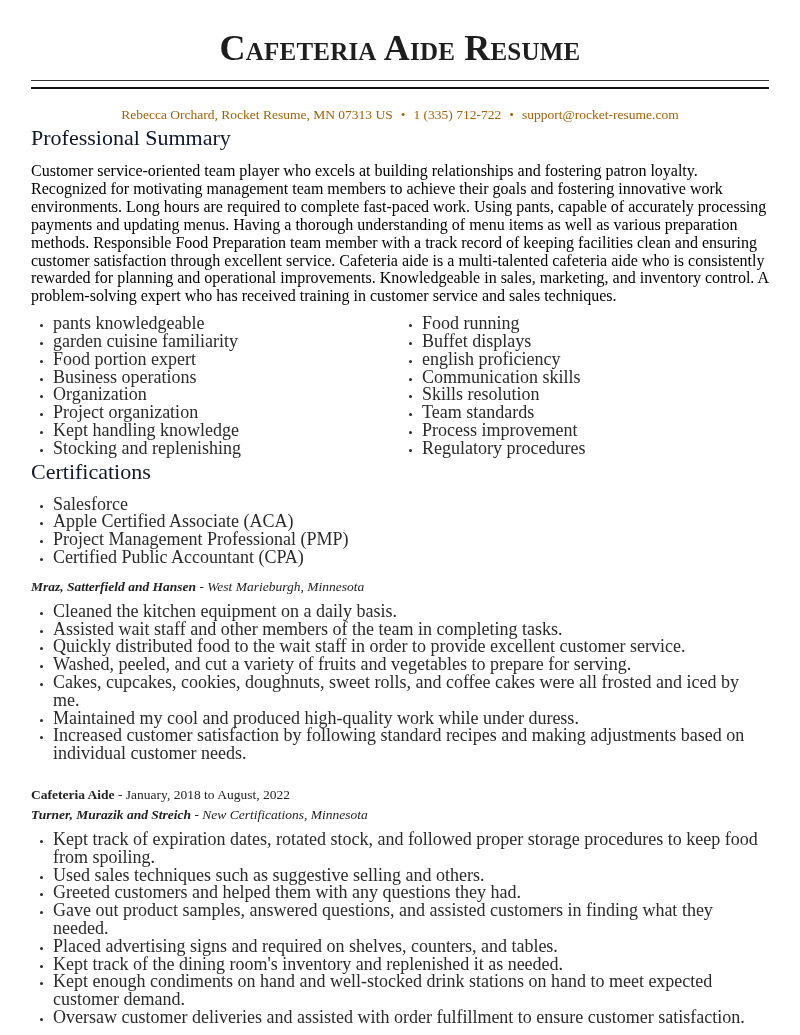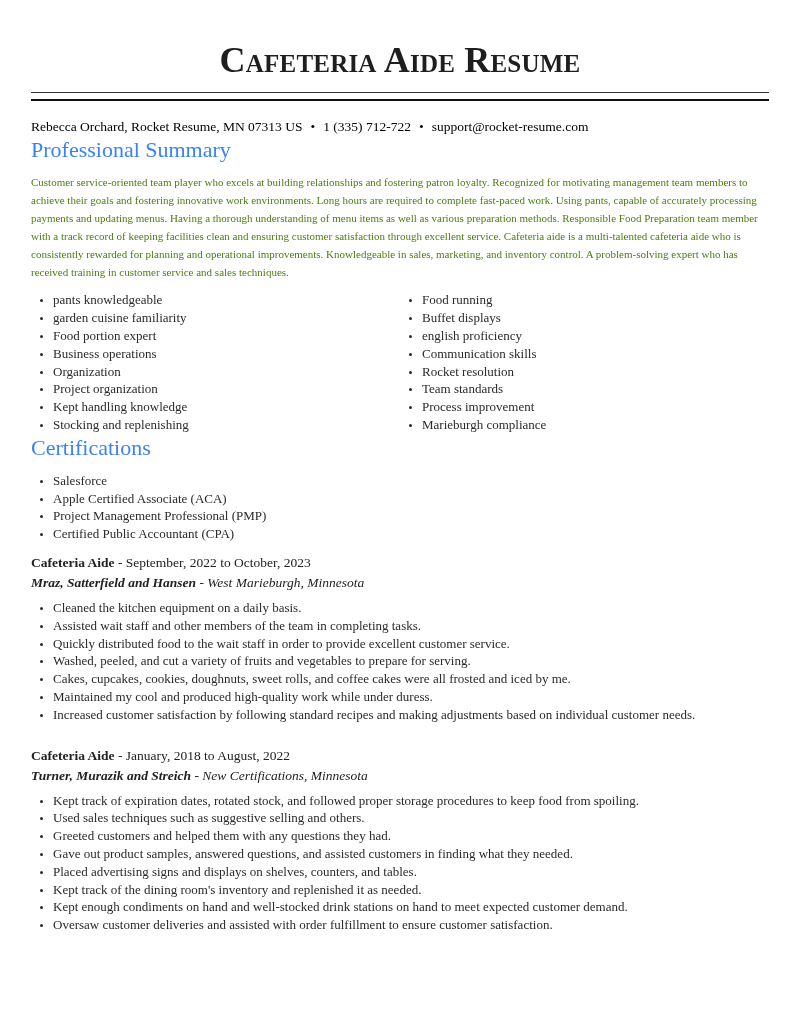--- a/index.html
+++ b/index.html
@@ -18,68 +18,68 @@
       position: relative;
       padding: 0 31px;
     }
     .title {
       text-align: center;
       font-size: 36px;
       font-weight: bold;
       font-variant: small-caps;
       letter-spacing: 0.2px;
       margin: 0;
-      padding-top: 38px;
+      padding-top: 26px;
       line-height: 44px;
       color: #1e1e1e;
     }
     .rule {
       margin-top: 10px;
       height: 6px;
       border-top: 1.5px solid #333;
       border-bottom: 2.5px solid #111;
     }
     .contact {
-      text-align: left;
+      text-align: center;
       font-size: 13.5px;
       margin-top: 17px;
       line-height: 18px;
-      color: #000000;
+      color: #a16207;
     }
     .contact .sep {
       display: inline-block;
       margin: 0 8px;
     }
     h2.section-heading {
       font-size: 22px;
       font-weight: normal;
       margin: 0;
       line-height: 28px;
-      color: #3b82f6;
+      color: #0f172a;
     }
     .summary-heading { margin-top: 18px; }
     .summary {
-      font-size: 11px;
+      font-size: 16px;
       line-height: 17.9px;
       margin: 10px 0 0 0;
-      color: #4d7c0f;
+      color: #000000;
     }
     .skills-heading { margin-top: 13px; }
     .skills-grid {
       display: flex;
       margin-top: 10px;
     }
     .skills-grid ul {
       width: 364px;
     }
     ul.bullets {
       margin: 0;
       padding-left: 22px;
       list-style: disc;
-      font-size: 13px;
+      font-size: 18px;
       line-height: 17.8px;
       color: #2a2a2a;
     }
     ul.bullets li::marker { font-size: 10px; }
     .cert-heading { margin-top: 12px; }
     .cert-list { margin-top: 10px !important; }
     .work-heading { margin-top: 12px; }
     .job {
       margin-top: 10px;
     }
@@ -123,40 +123,37 @@
       <li>Organization</li>
       <li>Project organization</li>
       <li>Kept handling knowledge</li>
       <li>Stocking and replenishing</li>
     </ul>
     <ul class="bullets">
       <li>Food running</li>
       <li>Buffet displays</li>
       <li>english proficiency</li>
       <li>Communication skills</li>
-      <li>Rocket resolution</li>
+      <li>Skills resolution</li>
       <li>Team standards</li>
       <li>Process improvement</li>
-      <li>Marieburgh compliance</li>
+      <li>Regulatory procedures</li>
     </ul>
   </div>
 
   <h2 class="section-heading cert-heading">Certifications</h2>
   <ul class="bullets cert-list">
     <li>Salesforce</li>
     <li>Apple Certified Associate (ACA)</li>
     <li>Project Management Professional (PMP)</li>
     <li>Certified Public Accountant (CPA)</li>
   </ul>
 
 
   <div class="job">
-    <div class="job-title-line">
-      <b>Cafeteria Aide</b><span> - September, 2022 to October, 2023</span>
-    </div>
     <div class="job-company-line">
       <b>Mraz, Satterfield and Hansen</b><span> - West Marieburgh, Minnesota</span>
     </div>
     <ul class="bullets">
       <li>Cleaned the kitchen equipment on a daily basis.</li>
       <li>Assisted wait staff and other members of the team in completing tasks.</li>
       <li>Quickly distributed food to the wait staff in order to provide excellent customer service.</li>
       <li>Washed, peeled, and cut a variety of fruits and vegetables to prepare for serving.</li>
       <li>Cakes, cupcakes, cookies, doughnuts, sweet rolls, and coffee cakes were all frosted and iced by me.</li>
       <li>Maintained my cool and produced high-quality work while under duress.</li>
@@ -169,20 +166,20 @@
       <b>Cafeteria Aide</b><span> - January, 2018 to August, 2022</span>
     </div>
     <div class="job-company-line">
       <b>Turner, Murazik and Streich</b><span> - New Certifications, Minnesota</span>
     </div>
     <ul class="bullets">
       <li>Kept track of expiration dates, rotated stock, and followed proper storage procedures to keep food from spoiling.</li>
       <li>Used sales techniques such as suggestive selling and others.</li>
       <li>Greeted customers and helped them with any questions they had.</li>
       <li>Gave out product samples, answered questions, and assisted customers in finding what they needed.</li>
-      <li>Placed advertising signs and displays on shelves, counters, and tables.</li>
+      <li>Placed advertising signs and required on shelves, counters, and tables.</li>
       <li>Kept track of the dining room's inventory and replenished it as needed.</li>
       <li>Kept enough condiments on hand and well-stocked drink stations on hand to meet expected customer demand.</li>
       <li>Oversaw customer deliveries and assisted with order fulfillment to ensure customer satisfaction.</li>
     </ul>
   </div>
 
 </div>
 
 </body></html>

